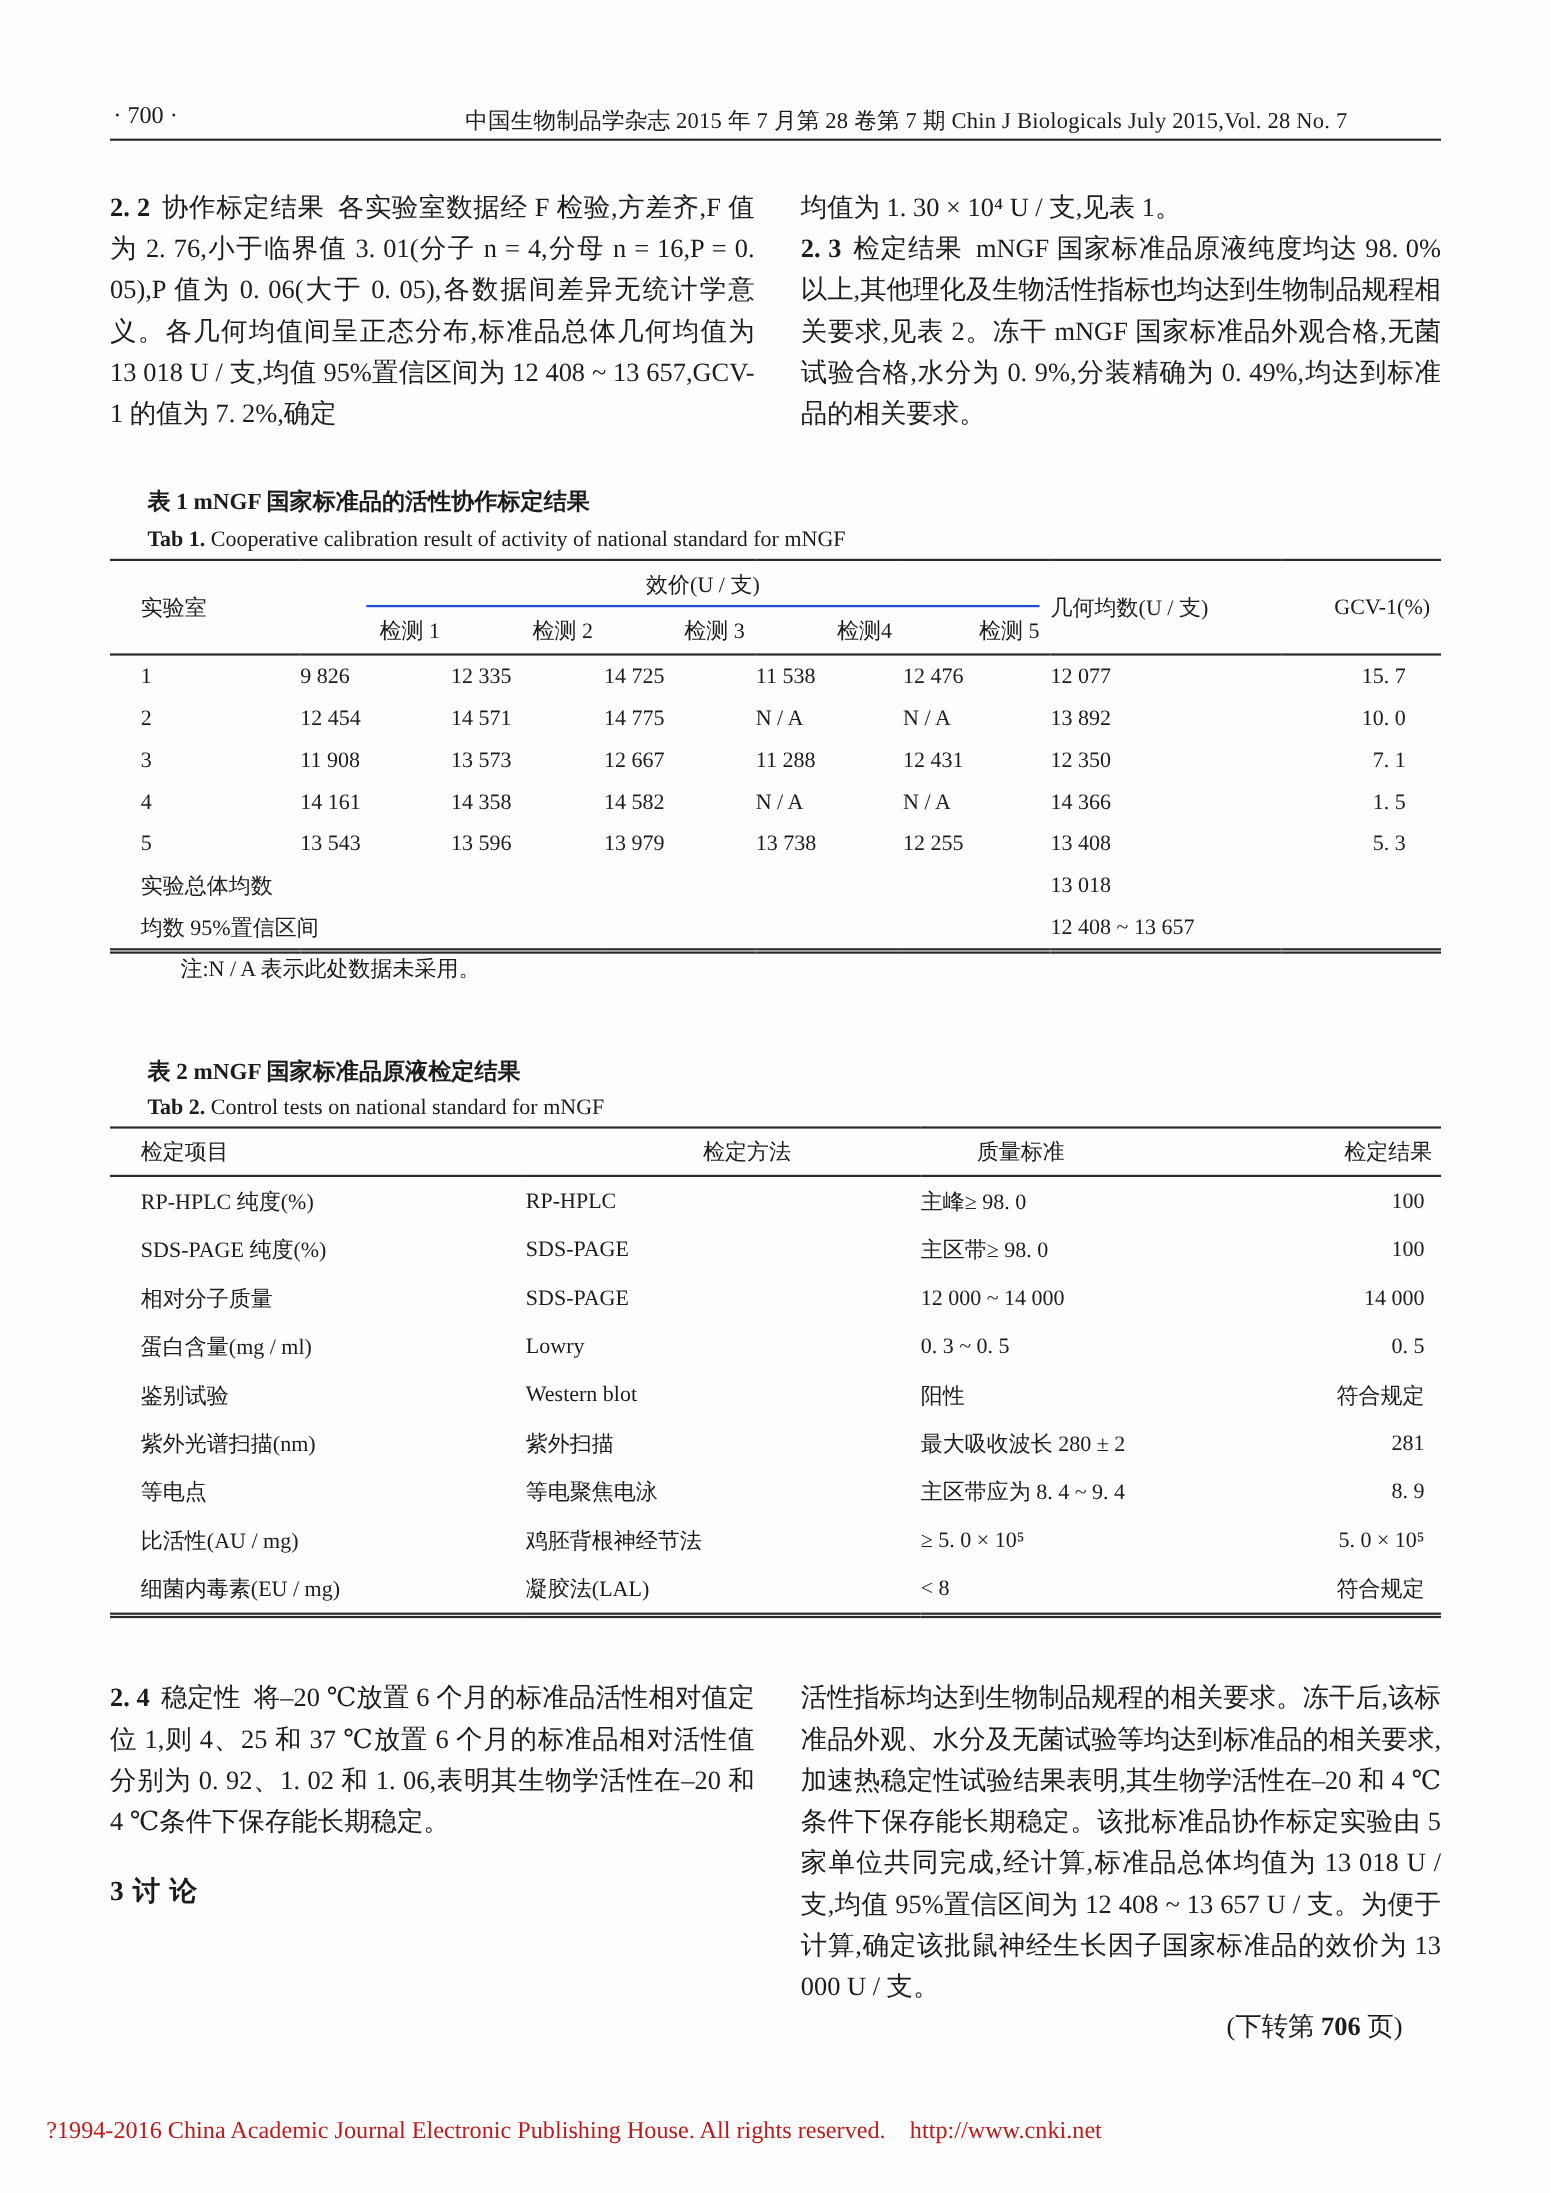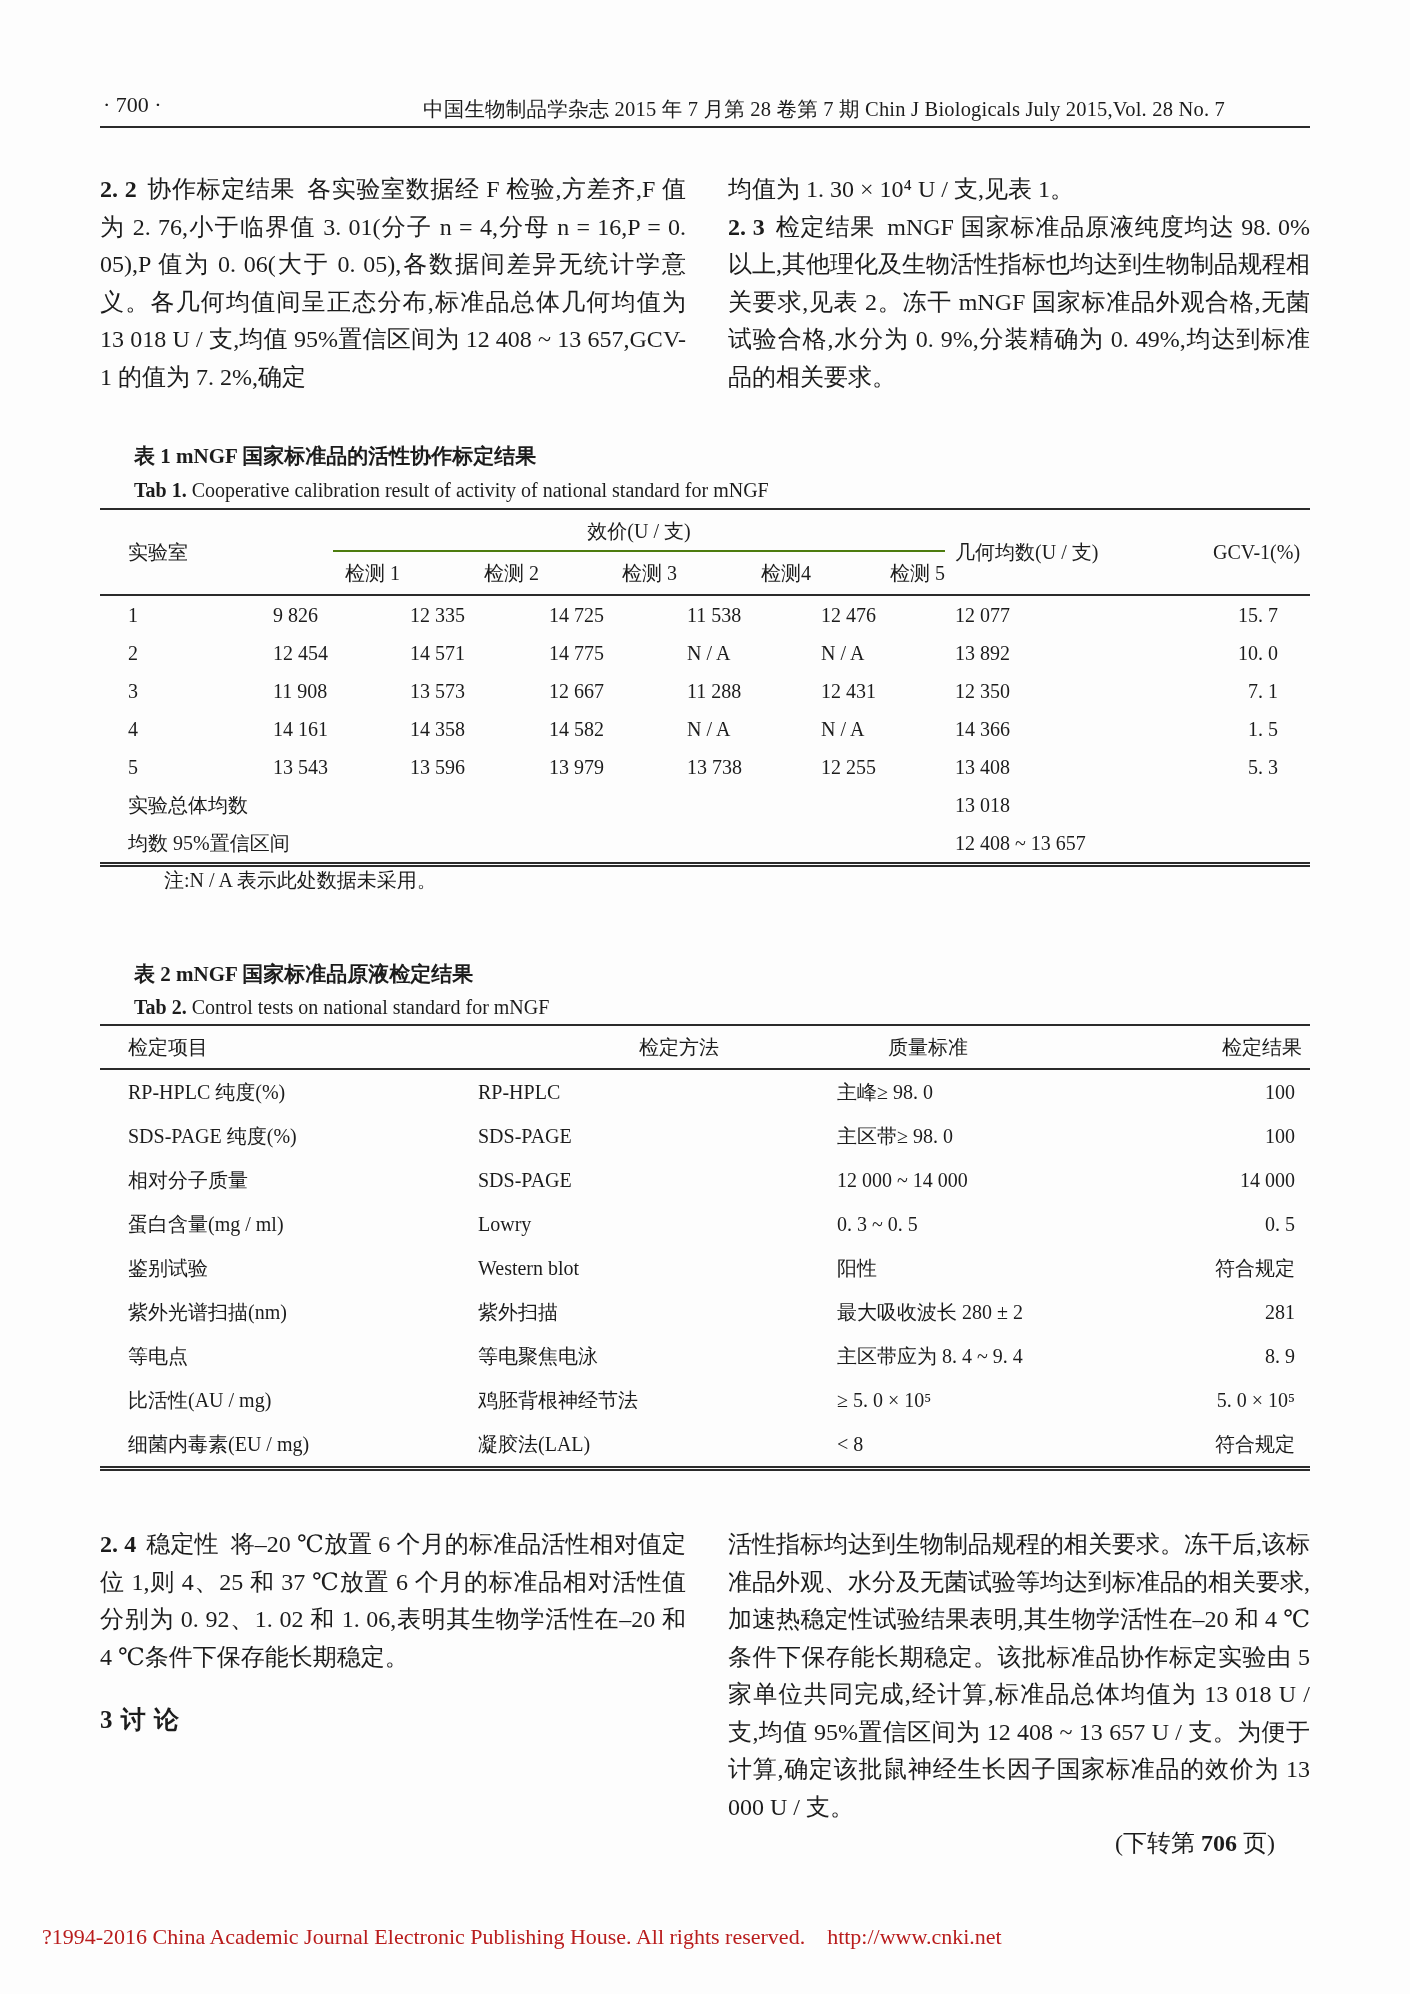--- a/index.html
+++ b/index.html
@@ -33,21 +33,21 @@
   td,th{padding:0;font-weight:normal;vertical-align:middle;}
   .hdr-bottom td,.hdr-bottom th,.rowspan2{border-bottom:2px solid #2b2b2b;}
   .dbl td{border-bottom:5px double #2b2b2b;}
   .r38 td{height:38px;}
   .r42 th,.r42 td{height:42px;}
   .r44 td{height:44px;}
   .al{text-align:left;padding-left:28px;}
   .ar{text-align:left;}
   .ac{text-align:left;}
   .span-potency{vertical-align:bottom;}
-  .span-potency .rule{border-bottom:2px solid #4d7c0f;padding-bottom:5px;margin:0 10px 0 60px;text-align:center;}
+  .span-potency .rule{border-bottom:2px solid #1d4ed8;padding-bottom:5px;margin:0 10px 0 60px;text-align:center;}
   .test-hdr{text-align:right;padding-right:10px;}
   .gcv-hdr{text-align:right;padding-right:10px;margin-top:40px;}
   .gcv-val{text-align:right;padding-right:32px;}
   .t1-note{font-size:20px;padding-left:64px;margin-top:0;}
   .t2 .m-hdr{text-align:center;padding-left:43px;}
   .t2 .s-hdr{text-align:left;padding-left:51px;}
   .t2 .res-hdr{text-align:right;padding-right:8px;}
   .t2 .res{text-align:right;padding-right:15px;}
   
   .bot-left{left:100px;top:1526px;width:586px;}

